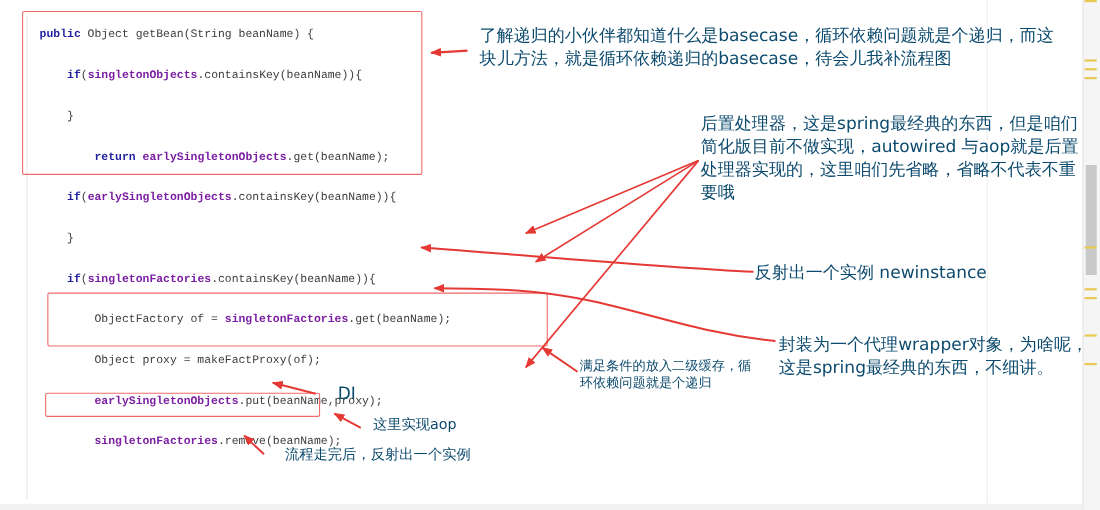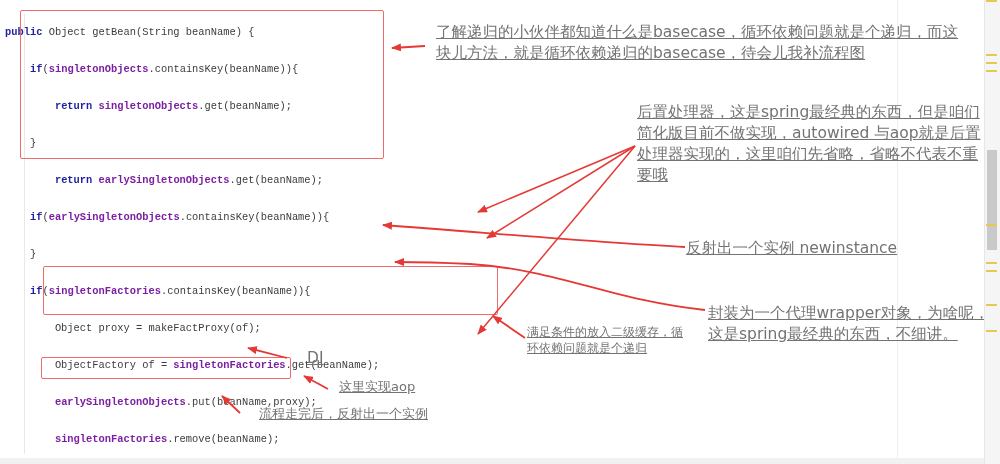--- a/index.html
+++ b/index.html
@@ -18,32 +18,31 @@
   }
   .margin-line {
     position:absolute; left:897px; top:0; width:1px; height:464px;
     background:#eeeeee;
   }
   .code {
     position:absolute; left:5px; top:1px;
     font-size:10.4px; line-height:12.35px; color:#3c3c3c;
     white-space:pre;
   }
-  .line { height:12.35px; position:relative; }
+  .line { height:12.35px; position:relative;margin-left:31px; }
   .kw { color:#1f1f9f; font-weight:bold; }
   .fld { color:#7b1fa2; font-weight:bold; }
 
   .box {
     position:absolute; border:1.2px solid #ef6b6b; border-radius:2px;
     background:transparent;
   }
   .note {
-    position:absolute; color:#737373;
+    position:absolute; color:#0c4a6e;
     font-family: "DejaVu Sans", "Liberation Sans", sans-serif;
-    text-decoration: underline;
   }
   .note.big { font-size:15.5px; line-height:21px; }
   .note.small { font-size:12px; line-height:16px; }
   svg.arrows { position:absolute; left:0; top:0; width:1000px; height:464px; pointer-events:none; }
 
   .scrollbar {
     position:absolute; right:0; top:0; width:15px; height:464px;
     background:#f5f5f5; border-left:1px solid #e6e6e6;
   }
   .scroll-thumb {
@@ -61,28 +60,27 @@
 </head>
 <body>
 
 <div class="editor">
   <div class="gutter-line"></div>
   <div class="margin-line"></div>
 
   <div class="code">
     <div class="line"><span class="kw">public</span> Object getBean(String beanName) {</div>
     <div class="line">    <span class="kw">if</span>(<span class="fld">singletonObjects</span>.containsKey(beanName)){</div>
-    <div class="line">        <span class="kw">return</span> <span class="fld">singletonObjects</span>.get(beanName);</div>
     <div class="line">    }</div>
     <div class="line">        <span class="kw">return</span> <span class="fld">earlySingletonObjects</span>.get(beanName);</div>
     <div class="line">    <span class="kw">if</span>(<span class="fld">earlySingletonObjects</span>.containsKey(beanName)){</div>
     <div class="line">    }</div>
     <div class="line">    <span class="kw">if</span>(<span class="fld">singletonFactories</span>.containsKey(beanName)){</div>
+    <div class="line">        ObjectFactory of = <span class="fld">singletonFactories</span>.get(beanName);</div>
     <div class="line">        Object proxy = makeFactProxy(of);</div>
-    <div class="line">        ObjectFactory of = <span class="fld">singletonFactories</span>.get(beanName);</div>
     <div class="line">        <span class="fld">earlySingletonObjects</span>.put(beanName,proxy);</div>
     <div class="line">        <span class="fld">singletonFactories</span>.remove(beanName);</div>
     
     
     
     
     
     
     
     

